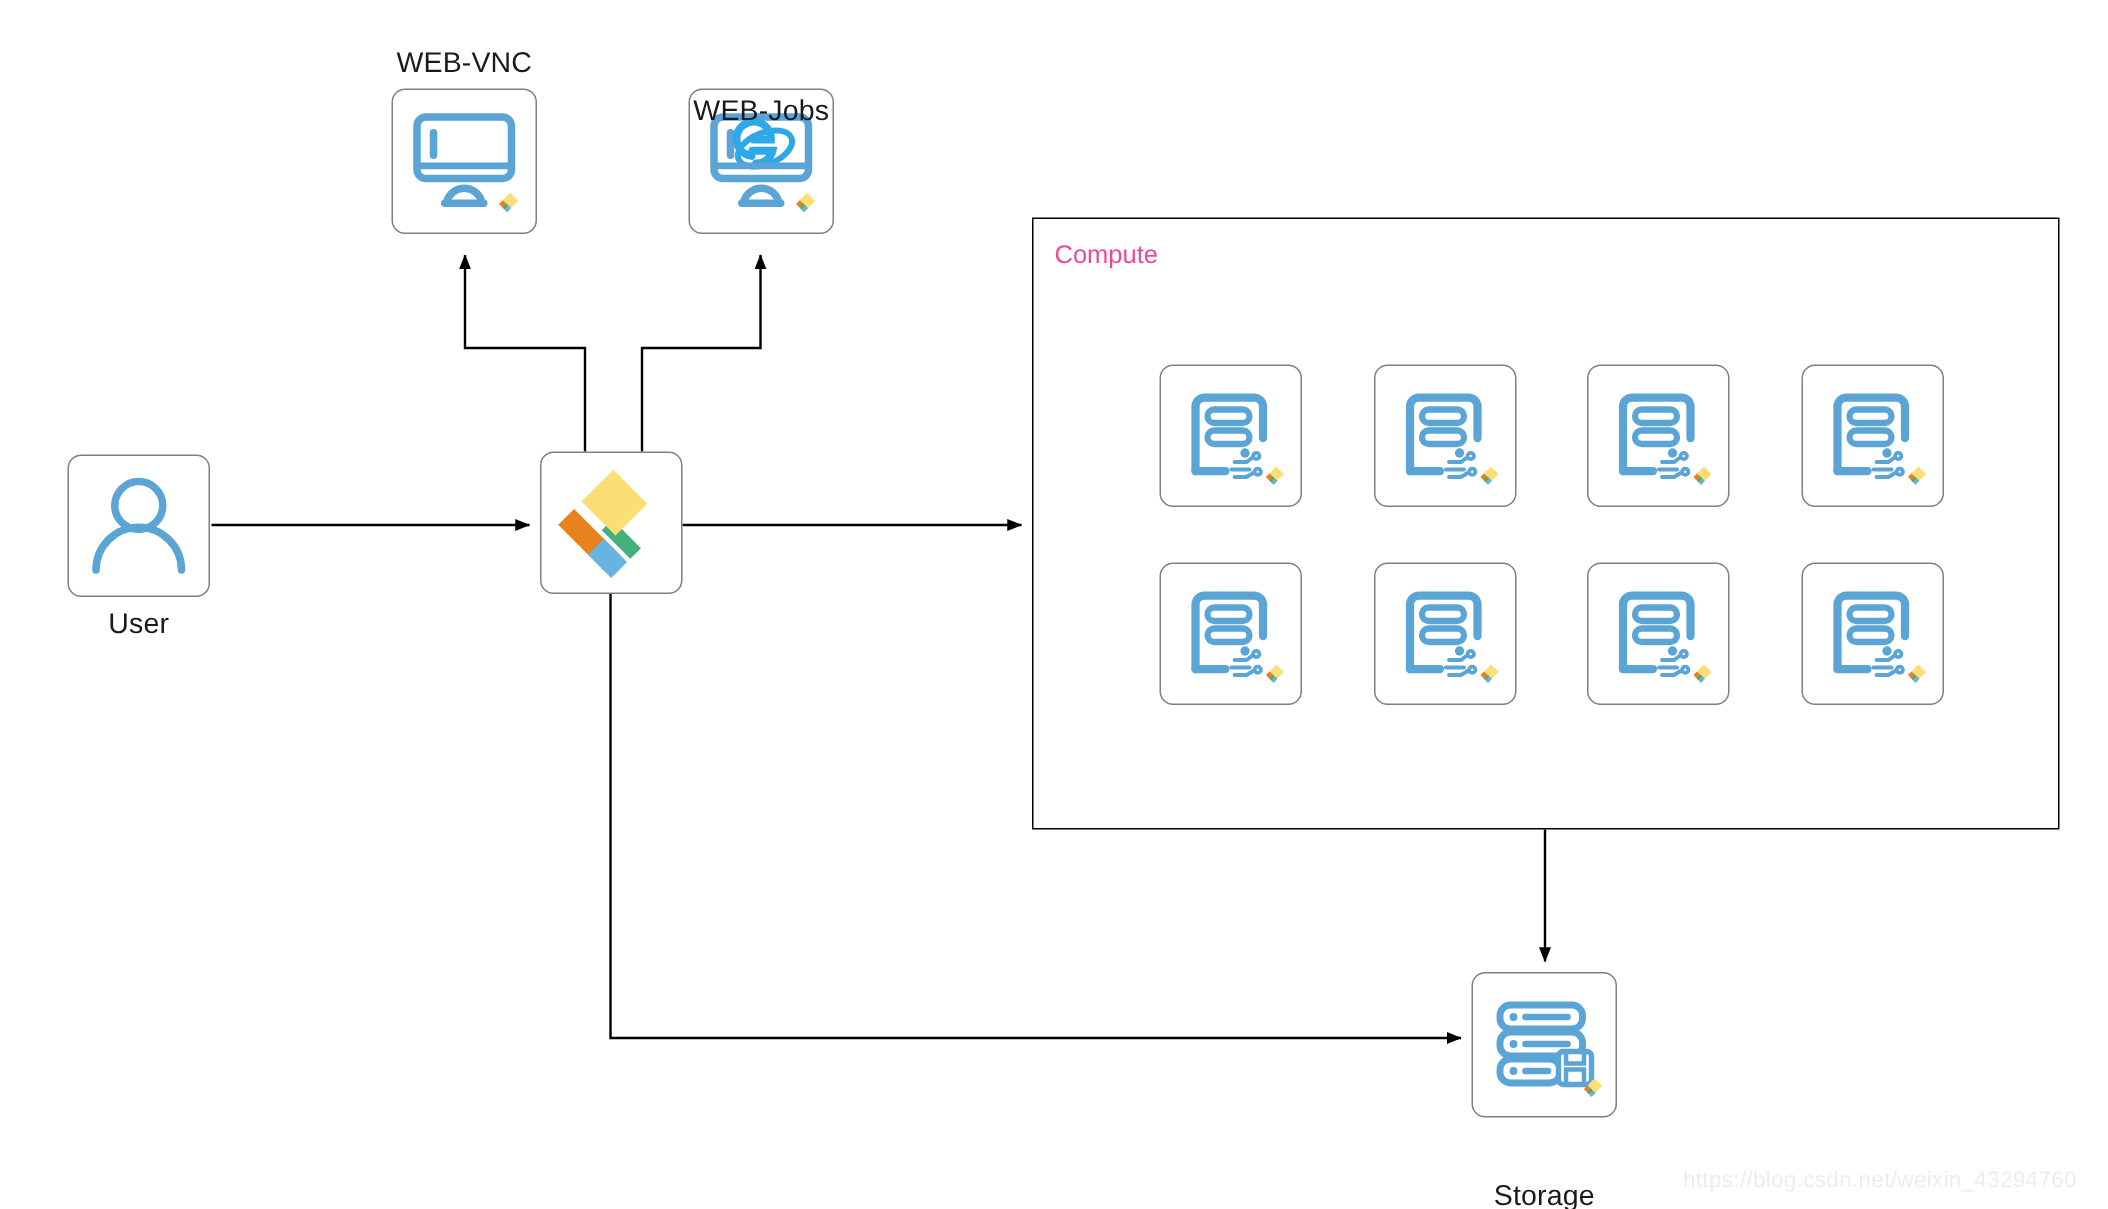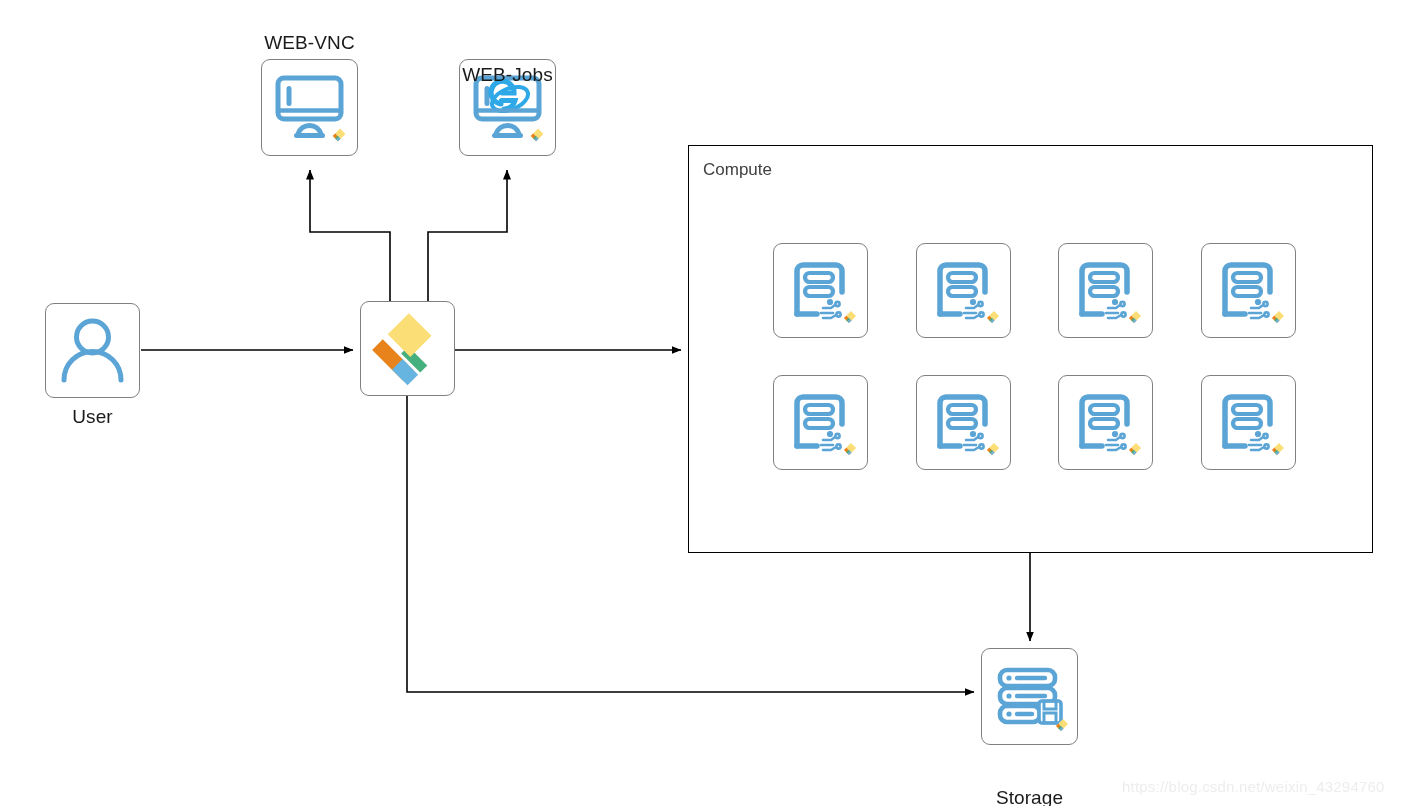--- a/index.html
+++ b/index.html
@@ -38,21 +38,21 @@
   
   .group-box {
     position: absolute;
     box-sizing: border-box;
     background: #ffffff;
     border: 1.6px solid #000000;
   }
   .group-title {
     position: absolute;
     font-size: 17px;
-    color: #404040;
+    color: #ec4899;
     white-space: nowrap;
   }
   
   #connectors {
     position: absolute;
     left: 0;
     top: 0;
     width: 1405px;
     height: 806px;
     pointer-events: none;

